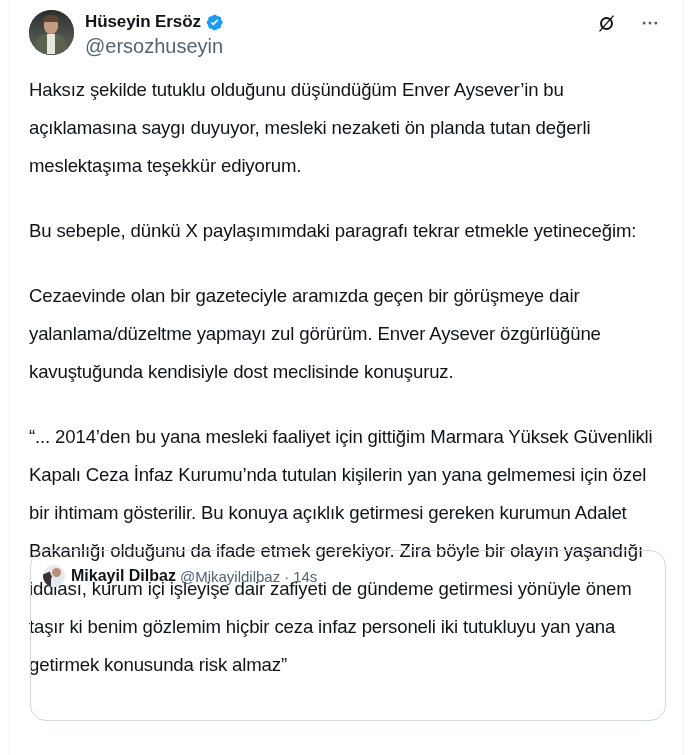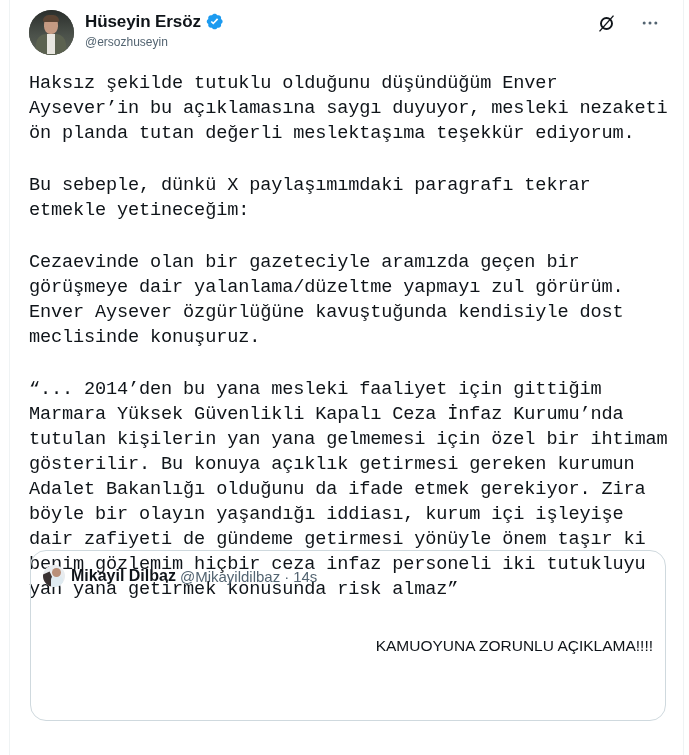--- a/index.html
+++ b/index.html
@@ -12,30 +12,30 @@
     .header { position: absolute; left: 19px; top: 10px; width: 640px; height: 48px; }
     .avatar {
       position: absolute; left: 0; top: 0; width: 45px; height: 45px; border-radius: 50%;
       overflow: hidden; background: #3b3f3a;
     }
     .avatar .bg { position: absolute; inset: 0; background: linear-gradient(180deg,#2a2e2b 0%,#4b514a 55%,#5d6358 100%); }
     .avatar .head { position: absolute; left: 15px; top: 7px; width: 14px; height: 17px; border-radius: 45%; background: #c59a82; }
     .avatar .hair { position: absolute; left: 14px; top: 5px; width: 16px; height: 7px; border-radius: 8px 8px 2px 2px; background: #5b4433; }
     .avatar .body { position: absolute; left: 7px; top: 24px; width: 30px; height: 26px; border-radius: 10px 10px 0 0; background: #5c6250; }
     .avatar .shirt { position: absolute; left: 18px; top: 24px; width: 8px; height: 20px; background: #e8e6e0; }
-    .name-row { position: absolute; left: 56px; top: 2px; display: flex; align-items: flex-start; gap: 4px; }
+    .name-row { position: absolute; left: 56px; top: 2px; display: flex; align-items: flex-end; gap: 4px; }
     .display-name { font-weight: 700; font-size: 17px; color: #0f1419; letter-spacing: -0.1px; }
     .verified { width: 19px; height: 19px; display: inline-block; }
-    .handle { position: absolute; left: 56px; top: 25px; font-size: 12px; color: #536471; }
+    .handle { position: absolute; left: 56px; top: 25px; font-size: 20px; color: #536471; }
     .actions { position: absolute; right: 8px; top: 4px; display: flex; align-items: center; gap: 22px; }
     .icon-btn { width: 22px; height: 22px; display: flex; align-items: center; justify-content: center; cursor: pointer; }
 
     .tweet-text {
       position: absolute; left: 19px; top: 71px; width: 640px;
-      font-size: 18.6px; line-height: 25px; color: #0f1419; letter-spacing: -0.15px; font-family: Liberation Mono, monospace;
+      font-size: 18.6px; line-height: 38px; color: #0f1419; letter-spacing: -0.15px;
     }
     .tweet-text p { margin: 0 0 27px 0; white-space: pre-wrap; }
     .tweet-text p.last { margin-bottom: 0; }
 
     .quote {
       position: absolute; left: 20px; top: 550px; width: 636px; height: 171px;
       border: 1px solid #cfd9de; border-radius: 16px; padding: 14px 12px 0 12px; text-align: right;
     }
     .quote-header { display: flex; align-items: center; gap: 4px; height: 22px; }
     .q-avatar { width: 22px; height: 22px; border-radius: 50%; overflow: hidden; position: relative; background: #e9ecef; flex: none; }
@@ -106,19 +106,18 @@
         <div class="a"></div>
         <div class="c"></div>
         <div class="b"></div>
       </div>
       <span class="q-name">Mikayil Dilbaz</span>
       <span class="q-meta">@Mikayildilbaz</span>
       <span class="q-meta">·</span>
       <span class="q-meta">14s</span>
     </div>
     <div class="q-text">
-      <div>KAMUOYUNA ZORUNLU AÇIKLAMA!!!!</div>
       <div class="spacer"></div>
       
     </div>
   </div>
 
 </div>
 
 </body></html>

